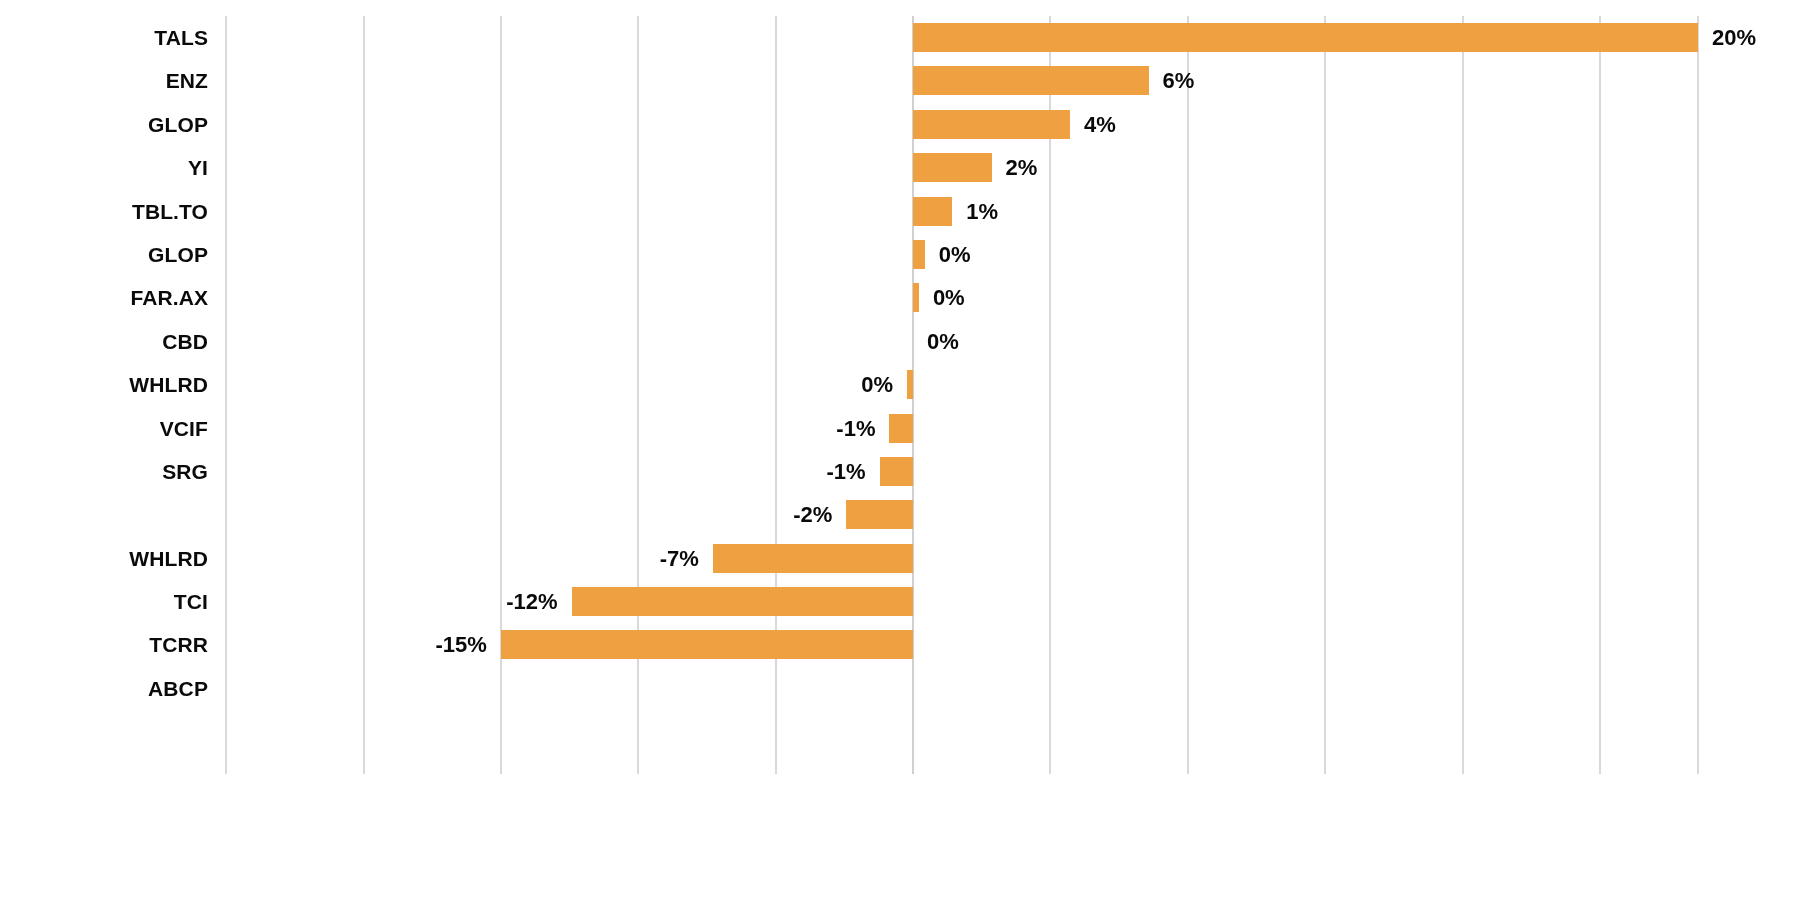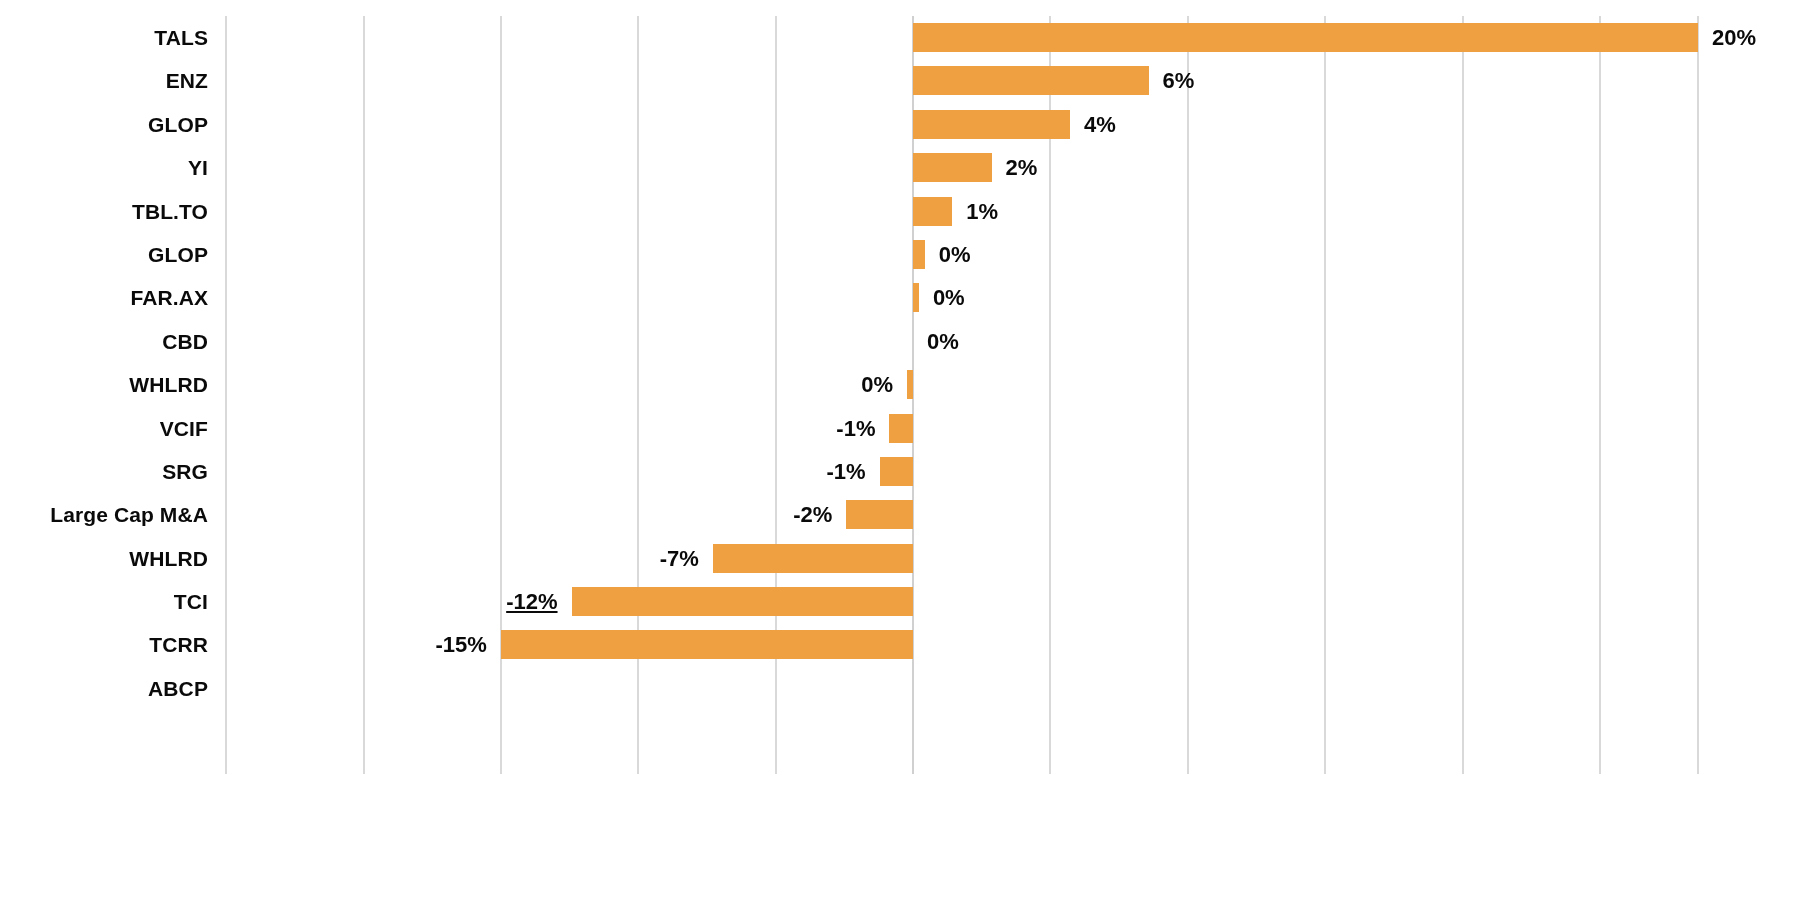--- a/index.html
+++ b/index.html
@@ -162,33 +162,32 @@
           <div class="cat-label">VCIF</div>
           <div class="bar" style="left: 881.45px; width: 23.55px; background: rgb(239, 161, 66);"></div>
           <div class="value-label neg" style="right: 950.55px;">-1%</div>
         </div>
         <div class="row">
           <div class="cat-label">SRG</div>
           <div class="bar" style="left: 871.638px; width: 33.3625px; background: rgb(239, 161, 66);"></div>
           <div class="value-label neg" style="right: 960.362px;">-1%</div>
         </div>
         <div class="row">
-          <div class="cat-label">Large Cap M&amp;A</div>
           <div class="bar" style="left: 838.275px; width: 66.725px; background: rgb(239, 161, 66);"></div>
           <div class="value-label neg" style="right: 993.725px;">-2%</div>
         </div>
         <div class="row">
           <div class="cat-label">WHLRD</div>
           <div class="bar" style="left: 704.825px; width: 200.175px; background: rgb(239, 161, 66);"></div>
           <div class="value-label neg" style="right: 1127.17px;">-7%</div>
         </div>
         <div class="row">
           <div class="cat-label">TCI</div>
           <div class="bar" style="left: 563.525px; width: 341.475px; background: rgb(239, 161, 66);"></div>
-          <div class="value-label neg" style="right: 1268.47px; text-decoration: underline;">-12%</div>
+          <div class="value-label neg" style="right: 1268.47px;">-12%</div>
         </div>
         <div class="row">
           <div class="cat-label">TCRR</div>
           <div class="bar" style="left: 492.875px; width: 412.125px; background: rgb(239, 161, 66);"></div>
           <div class="value-label neg" style="right: 1339.12px;">-15%</div>
         </div>
         <div class="row">
           <div class="cat-label">ABCP</div>
         </div>
       </div>

